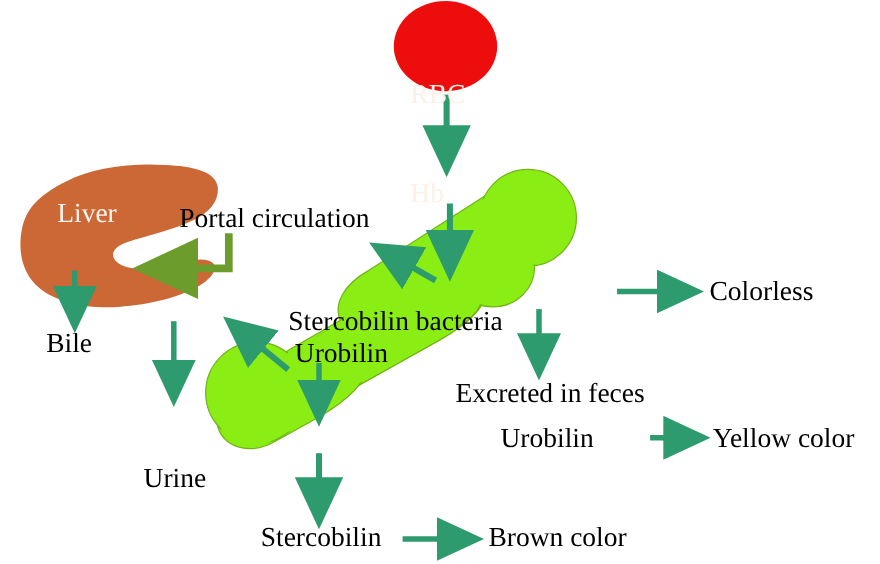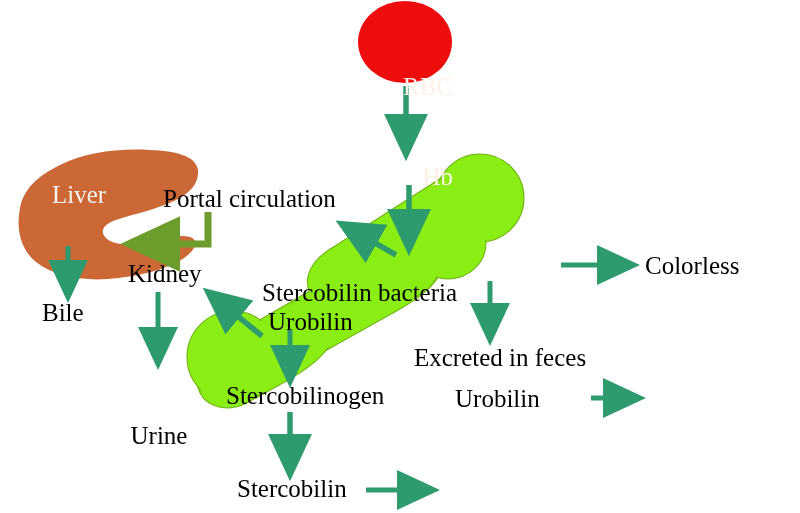--- a/index.html
+++ b/index.html
@@ -39,23 +39,22 @@
     line-height: 29px;
     white-space: pre;
     text-align: center;
   }
   .rbc-label {
     position: absolute;
     color: #fdf0e6;
     font-family: "Liberation Serif", "DejaVu Serif", serif;
     font-size: 25px;
     line-height: 30px;
-    text-align: right;
+    text-align: left;
     white-space: pre;
-    margin-left: 14px;
   }
   .two-line {
     text-align: center;
   }
 </style>
 </head>
 <body>
 
 <div id="canvas">
 
@@ -213,33 +212,33 @@
   <div class="organ-label" style="left:52px; top:180px;">Liver</div>
 
 
 
   <div class="node-label" style="left:645px; top:251px;text-align:center;">Colorless</div>
 
   <div class="node-label" style="left:414px; top:343px;">Excreted in feces</div>
 
   <div class="node-label" style="left:455px; top:384px;">Urobilin</div>
 
+  <div class="node-label" style="left:648px; top:384px;">Yellow color</div>
 
   <div class="node-label" style="left:262px; top:278px;">Stercobilin bacteria</div>
 
   <div class="node-label" style="left:268px; top:307px;">Urobilin</div>
 
-  <div class="node-label" style="left:226px; top:381px;">Stercobilinogen</div>
 
   <div class="node-label" style="left:237px; top:474px;">Stercobilin</div>
 
+  <div class="node-label" style="left:444px; top:474px;">Brown color</div>
 
   <div class="node-label" style="left:163px; top:184px;">Portal circulation</div>
 
-  <div class="node-label" style="left:128px; top:259px;">Kidney</div>
 
   <div class="node-label two-line" style="left:107px; top:363px; width:104px;">
     <div>Urine</div>
     <div>Urobilin</div>
   </div>
 
   <div class="node-label" style="left:42px; top:298px;text-align:right;">Bile</div>
 
 </div>
 

